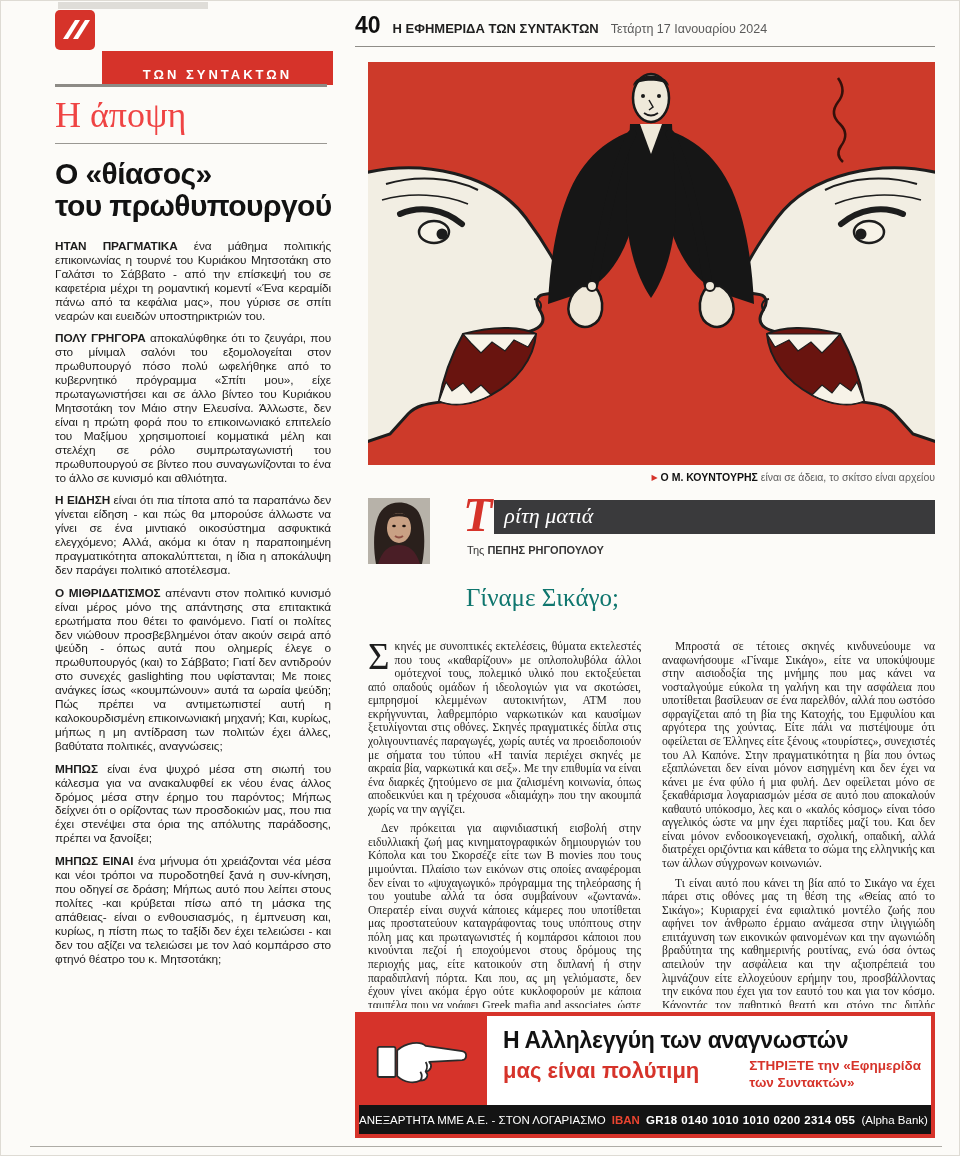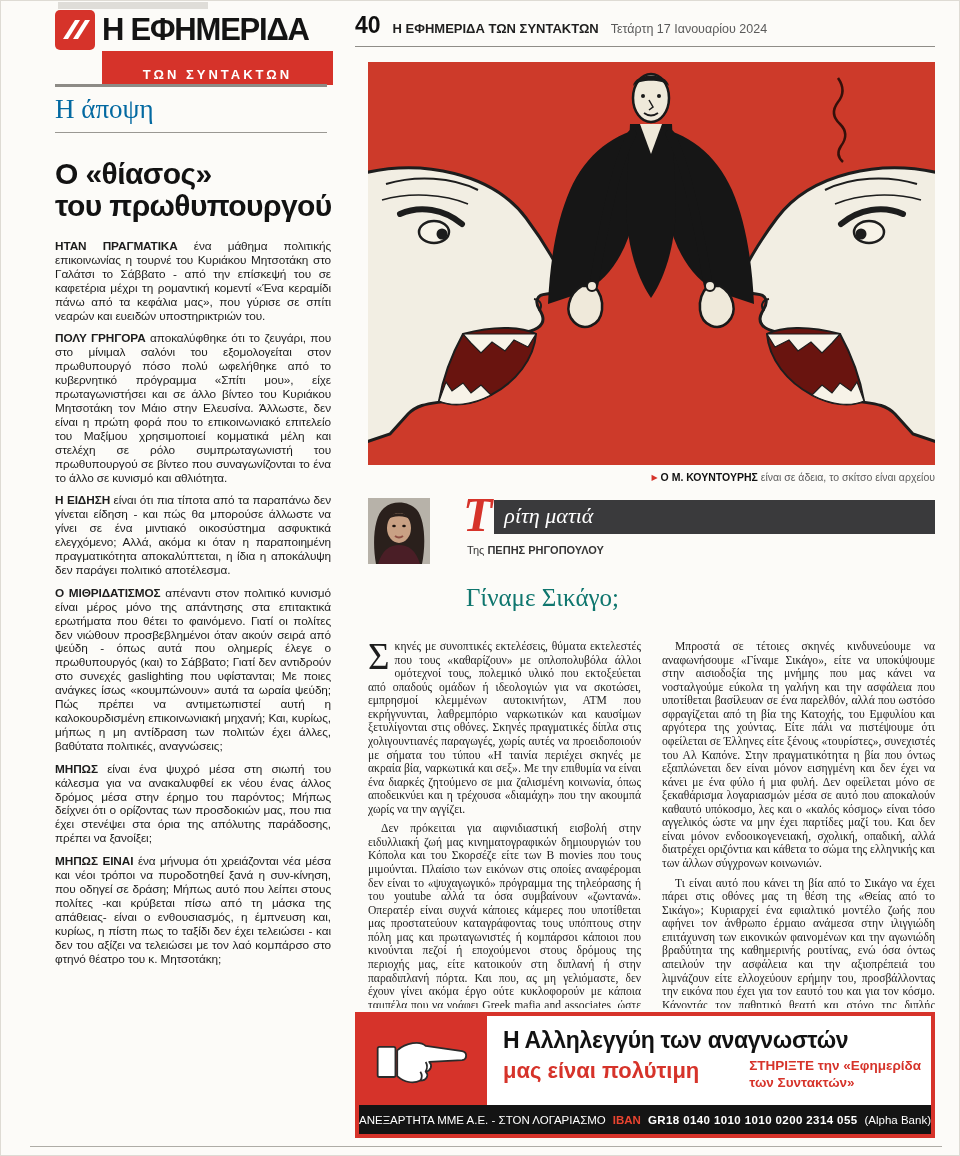--- a/index.html
+++ b/index.html
@@ -29,21 +29,21 @@
   
   .page-header{position:absolute;left:355px;top:12px;width:580px;display:flex;align-items:baseline;gap:12px;
     border-bottom:1px solid #8f8d88;padding-bottom:7px;}
   .page-num{font-size:23px;font-weight:800;color:#101010;}
   .page-paper{font-size:13px;font-weight:800;color:#1f1f1f;}
   .page-date{font-size:12.5px;color:#5a5a5a;}
 
   
   .opinion-kicker{position:absolute;left:55px;top:84px;width:272px;border-bottom:1px solid #9a9893;padding-bottom:7px;}
   .double-line{border-top:3px solid #8d8b86;}
-  .opinion-kicker h2{margin:7px 0 0;font-family:"Liberation Serif",serif;font-weight:400;font-size:27px;color:#0369a1;}
+  .opinion-kicker h2{margin:7px 0 0;font-family:"Liberation Serif",serif;font-weight:400;font-size:36px;color:#ef4444;}
   .opinion-title{position:absolute;left:55px;top:158px;width:290px;margin:0;
     font-size:30px;line-height:1.07;font-weight:800;letter-spacing:-0.6px;color:#121212;}
   .opinion-body{position:absolute;left:55px;top:240px;width:276px;height:868px;overflow:hidden;
     font-size:11.8px;line-height:1.18;text-align:justify;color:#1c1c1c;letter-spacing:-0.1px;}
   .opinion-body p{margin:0 0 9px;}
   .lead{font-weight:800;}
   .lead::after{content:" ";}
 
   
   .cartoon{position:absolute;left:368px;top:62px;width:567px;height:403px;margin:0;}
@@ -80,42 +80,41 @@
     border:4px solid var(--red);background:#fff;}
   .ad-main{display:flex;height:calc(100% - 29px);}
   .ad-red{width:128px;background:var(--red);display:flex;align-items:center;justify-content:center;}
   .ad-red svg{width:100px;height:64px;display:block;}
   .ad-body{flex:1;position:relative;padding:11px 12px 0 16px;}
   .ad-line1{font-size:23px;font-weight:800;color:#121212;letter-spacing:-0.3px;}
   .ad-line2{font-size:22px;font-weight:800;color:var(--red);margin-top:4px;}
   .ad-support{position:absolute;right:10px;top:42px;color:var(--red);font-weight:800;
     font-size:13.5px;line-height:1.25;}
   .ad-bank{height:29px;background:#141414;color:#fff;display:flex;align-items:center;
-    justify-content:space-between;gap:6px;font-size:11.5px;white-space:nowrap;}
+    justify-content:flex-start;gap:6px;font-size:11.5px;white-space:nowrap;}
   .iban-label{color:#ea4430;font-weight:800;}
   .iban-value{font-weight:800;letter-spacing:0.4px;}
 
   .bottom-rule{position:absolute;left:30px;right:18px;top:1146px;border-top:1px solid #aeaca6;}
 </style>
 </head>
 <body>
 
 <div class="page">
   <div class="scan-smudge"></div>
 
   <header class="masthead">
     <div class="masthead-row">
       <span class="logo">
         <svg viewBox="0 0 40 40" aria-hidden="true">
           <rect width="40" height="40" rx="5" fill="#d6332a"></rect>
           <path d="M8,29 L20,10 L25,10 L13,29 Z" fill="#fff"></path>
           <path d="M18,29 L30,10 L35,10 L23,29 Z" fill="#fff"></path>
         </svg>
       </span>
-      <span class="masthead-title">Η ΕΦΗΜΕΡΙΔΑ</span>
     </div>
     <div class="masthead-banner">ΤΩΝ ΣΥΝΤΑΚΤΩΝ</div>
   </header>
 
   <div class="page-header">
     <span class="page-num">40</span>
     <span class="page-paper">Η ΕΦΗΜΕΡΙΔΑ ΤΩΝ ΣΥΝΤΑΚΤΩΝ</span>
     <span class="page-date">Τετάρτη 17 Ιανουαρίου 2024</span>
   </div>
 

